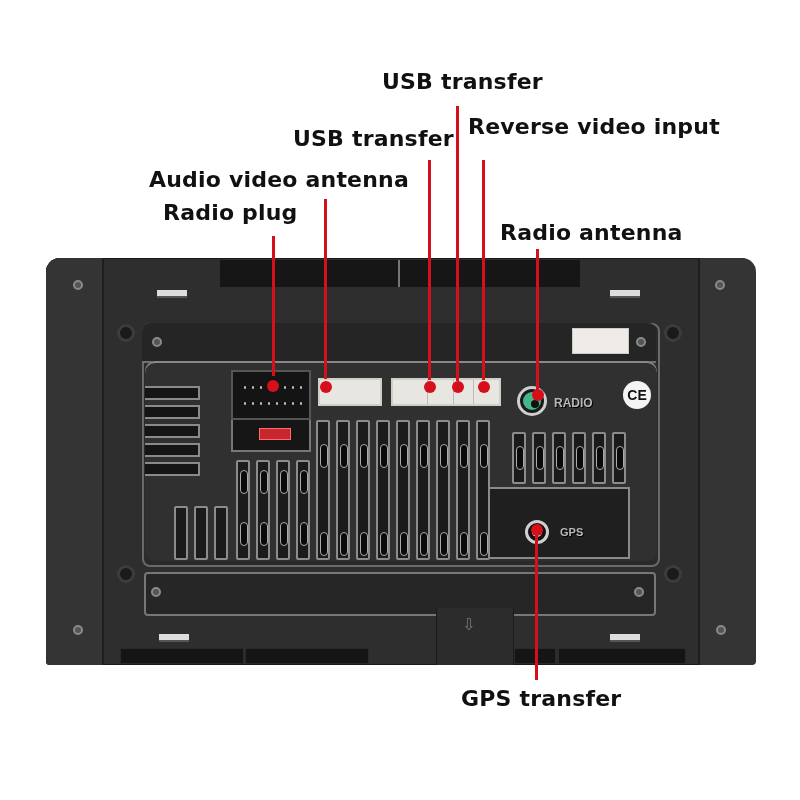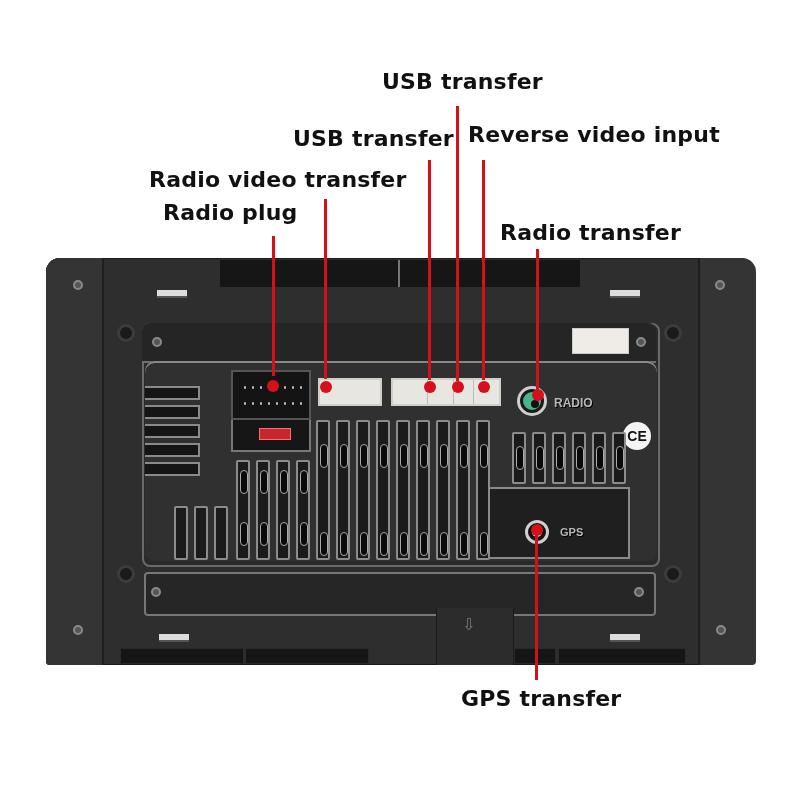--- a/index.html
+++ b/index.html
@@ -33,41 +33,41 @@
   .conn-white { position:absolute; background:#e8e6e0; border:2px solid #cfcfc8; box-sizing:border-box; }
   .conn-white .seg { position:absolute; top:0; bottom:0; border-left:1px solid #bbb; }
 
   .fin { position:absolute; width:14px; background:#1b1b1b; border:2px solid #8c8c8c; border-radius:2px; box-sizing:border-box; }
   .fin .hole { position:absolute; left:2px; width:6px; height:22px; background:#0a0a0a; border:1px solid #aaa; border-radius:4px; }
 
   .radio-jack { position:absolute; left:517px; top:386px; width:30px; height:30px; border-radius:50%; background:#1a1a1a; border:3px solid #cfcfcf; box-sizing:border-box; }
   .radio-jack .inner { position:absolute; left:3px; top:3px; width:18px; height:18px; border-radius:50%; background:#47b58a; }
   .radio-jack .core { position:absolute; left:8px; top:8px; width:8px; height:8px; border-radius:50%; background:#111; }
   .emboss { position:absolute; color:#b8b8b8; font-family:"Liberation Sans",sans-serif; font-weight:bold; text-shadow:1px 1px 0 #000; }
-  .ce { position:absolute; left:623px; top:381px; width:28px; height:28px; border-radius:50%; background:#f4f4f4; color:#111; font-size:14px; font-weight:bold; text-align:center; line-height:28px; font-family:"Liberation Sans",sans-serif;margin-top:41px; }
+  .ce { position:absolute; left:623px; top:381px; width:28px; height:28px; border-radius:50%; background:#f4f4f4; color:#111; font-size:14px; font-weight:bold; text-align:center; line-height:28px; font-family:"Liberation Sans",sans-serif; }
   .sticker { position:absolute; left:572px; top:328px; width:55px; height:24px; background:#efece7; border:1px solid #ccc; }
 
   .gps-box { position:absolute; left:488px; top:487px; width:142px; height:72px; background:#1f1f1f; border:2px solid #8a8a8a; box-sizing:border-box; }
   .gps-jack { position:absolute; left:525px; top:520px; width:24px; height:24px; border-radius:50%; background:#111; border:3px solid #cfcfcf; box-sizing:border-box; }
   .gps-jack .core { position:absolute; left:4px; top:4px; width:10px; height:10px; border-radius:50%; background:#eee; }
 
   .bottom-plate { position:absolute; left:144px; top:572px; width:512px; height:44px; background:#262626; border:2px solid #777; border-radius:4px; box-sizing:border-box; }
   .bottom-slot { position:absolute; top:648px; height:14px; background:#151515; border:1px solid #2a2a2a; }
   .bottom-flap { position:absolute; left:436px; top:608px; width:76px; height:57px; background:#2c2c2c; border-left:1px solid #1a1a1a; border-right:1px solid #1a1a1a; }
   .arrow-glyph { position:absolute; left:462px; top:615px; color:#777; font-size:16px; }
 </style>
 </head>
 <body>
 
 <div class="label" style="left:382px; top:69px;">USB transfer</div>
 <div class="label" style="left:293px; top:126px;">USB transfer</div>
-<div class="label" style="left:468px; top:122px;">Reverse video input</div>
-<div class="label" style="left:149px; top:167px;">Radio video transfer</div>
+<div class="label" style="left:468px; top:114px;">Reverse video input</div>
+<div class="label" style="left:149px; top:167px;">Audio video antenna</div>
 <div class="label" style="left:163px; top:200px;">Radio plug</div>
-<div class="label" style="left:500px; top:220px;">Radio transfer</div>
+<div class="label" style="left:500px; top:220px;">Radio antenna</div>
 <div class="label" style="left:461px; top:686px;">GPS transfer</div>
 
 <div class="device"></div>
 <div class="side-l"></div>
 <div class="side-r"></div>
 
 <div class="screw" style="left:73px; top:280px;"></div>
 <div class="screw" style="left:715px; top:280px;"></div>
 <div class="screw" style="left:73px; top:625px;"></div>
 <div class="screw" style="left:716px; top:625px;"></div>

